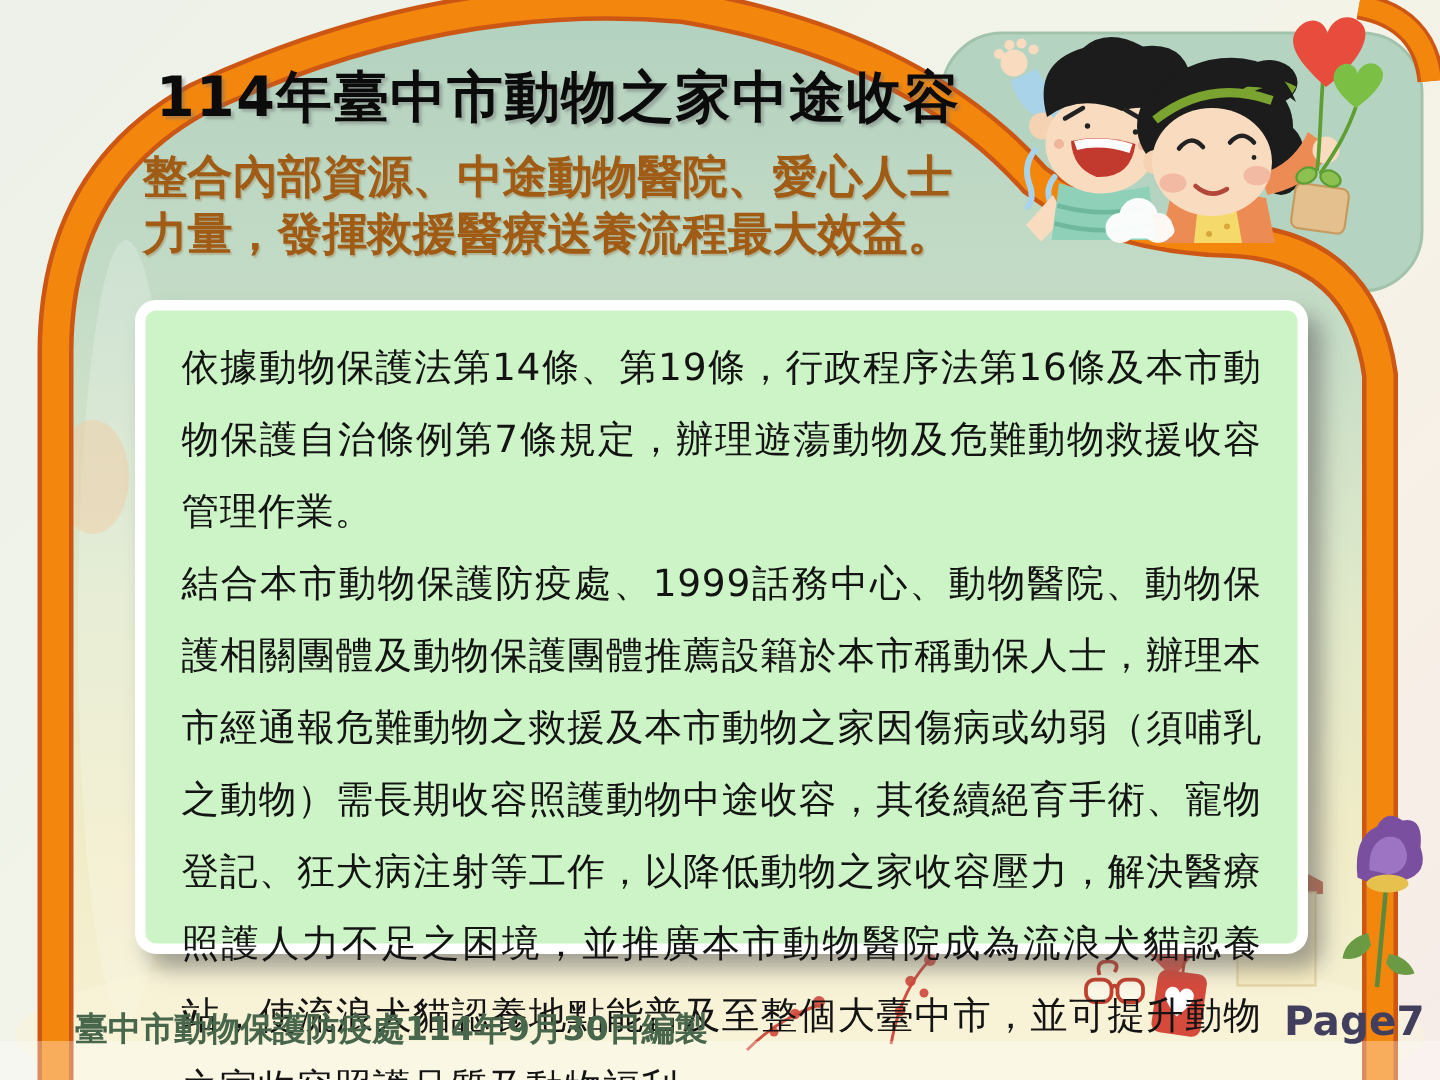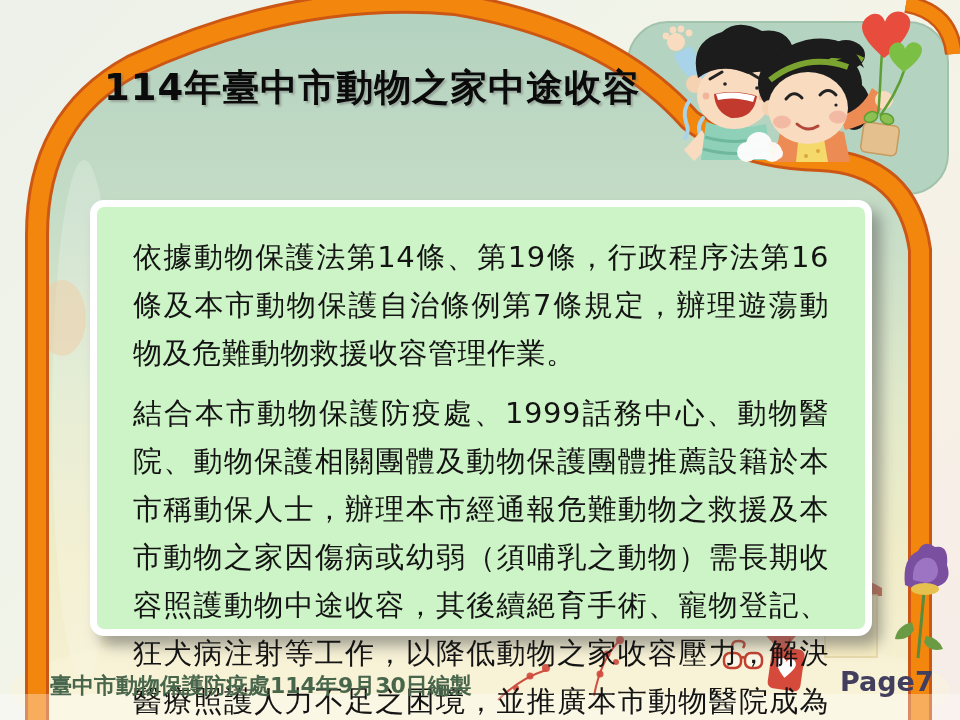--- a/index.html
+++ b/index.html
@@ -6,44 +6,44 @@
   body{
     width:960px;height:720px;overflow:hidden;
     font-family:"DejaVu Sans","Liberation Sans",sans-serif;
     background:linear-gradient(135deg,#edf1e9 0%,#f2f4e9 45%,#f7f0e6 78%,#f6ece8 100%);
   }
   .slide{position:relative;width:960px;height:720px;overflow:hidden;}
   .bg-svg{position:absolute;left:0;top:0;z-index:0;}
   .title{
     position:absolute;left:104px;top:40px;z-index:3;
     font-size:37px;font-weight:bold;color:#0b0b0b;letter-spacing:1px;
-    text-shadow:2px 2px 2px rgba(110,110,110,.45);white-space:nowrap;margin-top:23px;
+    text-shadow:2px 2px 2px rgba(110,110,110,.45);white-space:nowrap;
   }
   .subtitle{
     position:absolute;left:95px;top:100px;z-index:3;
     font-size:30px;font-weight:bold;color:#a05b15;line-height:38px;
     text-shadow:1px 1px 1px rgba(140,100,50,.35);white-space:nowrap;
   }
   .content-box{
     position:absolute;left:90px;top:200px;width:782px;height:436px;z-index:2;
     box-sizing:border-box;background:#cdf4c6;border:7px solid #ffffff;border-radius:14px;
     box-shadow:9px 10px 14px rgba(95,95,95,.55);
     padding:14px 24px 10px 24px;
   }
   .content-box p{
-    margin:12px;font-size:29px;line-height:48px;color:#141414;font-weight:500;
+    margin:0;font-size:25px;line-height:48px;color:#141414;font-weight:500;
     text-align:justify;text-justify:inter-character;letter-spacing:.5px;
   }
   .footer-left{
     position:absolute;left:50px;top:671px;z-index:3;
     font-size:22px;font-weight:bold;color:#48664b;white-space:nowrap;text-align:right;
   }
   .page-label{
     position:absolute;left:840px;top:666px;z-index:3;
-    font-size:27px;font-weight:600;color:#413e5e;white-space:nowrap;
+    font-size:27px;font-weight:600;color:#413e5e;white-space:nowrap;padding-left:16px;
   }
 </style>
 </head>
 <body>
 
 <div class="slide">
 
   <svg class="bg-svg" width="960" height="720" viewBox="0 0 960 720" aria-hidden="true">
     <defs>
       <linearGradient id="gInner" x1="0" y1="0" x2="0" y2="1">
@@ -181,20 +181,24 @@
       <path d="M 905,585 Q 902,558 918,551 Q 924,539 935,547 Q 949,544 947,565 Q 953,582 936,587 Q 921,593 905,585 Z" fill="#7b4fa0"></path>
       <path d="M 913,580 Q 912,562 924,558 Q 936,556 938,570 Q 938,581 926,583 Z" fill="#9d74c4"></path>
       <ellipse cx="925" cy="589" rx="14" ry="6" fill="#e6c14e"></ellipse>
     </g>
 
     <rect x="0" y="694" width="960" height="26" fill="#ffffff" opacity="0.32"></rect>
   </svg>
 
   <div class="title">114年臺中市動物之家中途收容</div>
 
+  <div class="subtitle">
+    <div>整合內部資源、中途動物醫院、愛心人士</div>
+    <div>力量，發揮救援醫療送養流程最大效益。</div>
+  </div>
 
   <div class="content-box">
     <p>依據動物保護法第14條、第19條，行政程序法第16條及本市動物保護自治條例第7條規定，辦理遊蕩動物及危難動物救援收容管理作業。</p>
     <p>結合本市動物保護防疫處、1999話務中心、動物醫院、動物保護相關團體及動物保護團體推薦設籍於本市稱動保人士，辦理本市經通報危難動物之救援及本市動物之家因傷病或幼弱（須哺乳之動物）需長期收容照護動物中途收容，其後續絕育手術、寵物登記、狂犬病注射等工作，以降低動物之家收容壓力，解決醫療照護人力不足之困境，並推廣本市動物醫院成為流浪犬貓認養站，使流浪犬貓認養地點能普及至整個大臺中市，並可提升動物之家收容照護品質及動物福利。</p>
   </div>
 
   <div class="footer-left">臺中市動物保護防疫處114年9月30日編製</div>
   <div class="page-label">Page7</div>
 
 </div>

